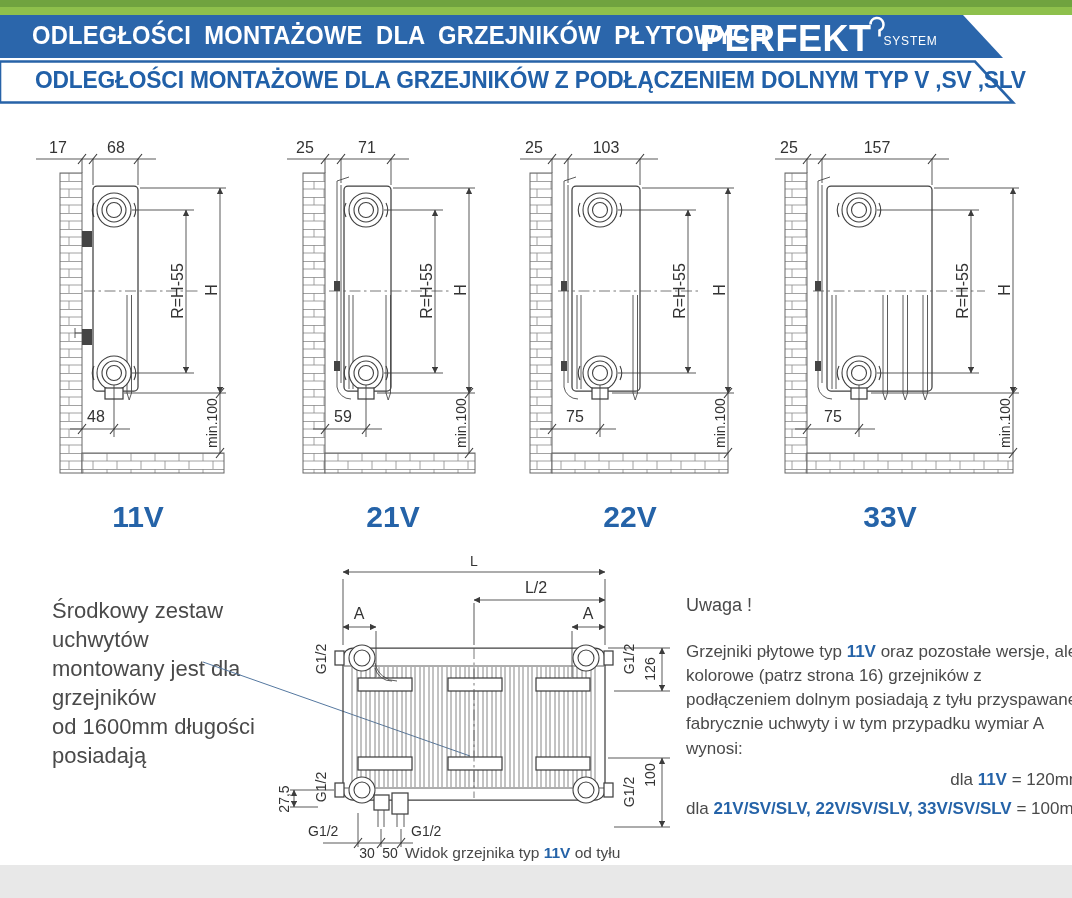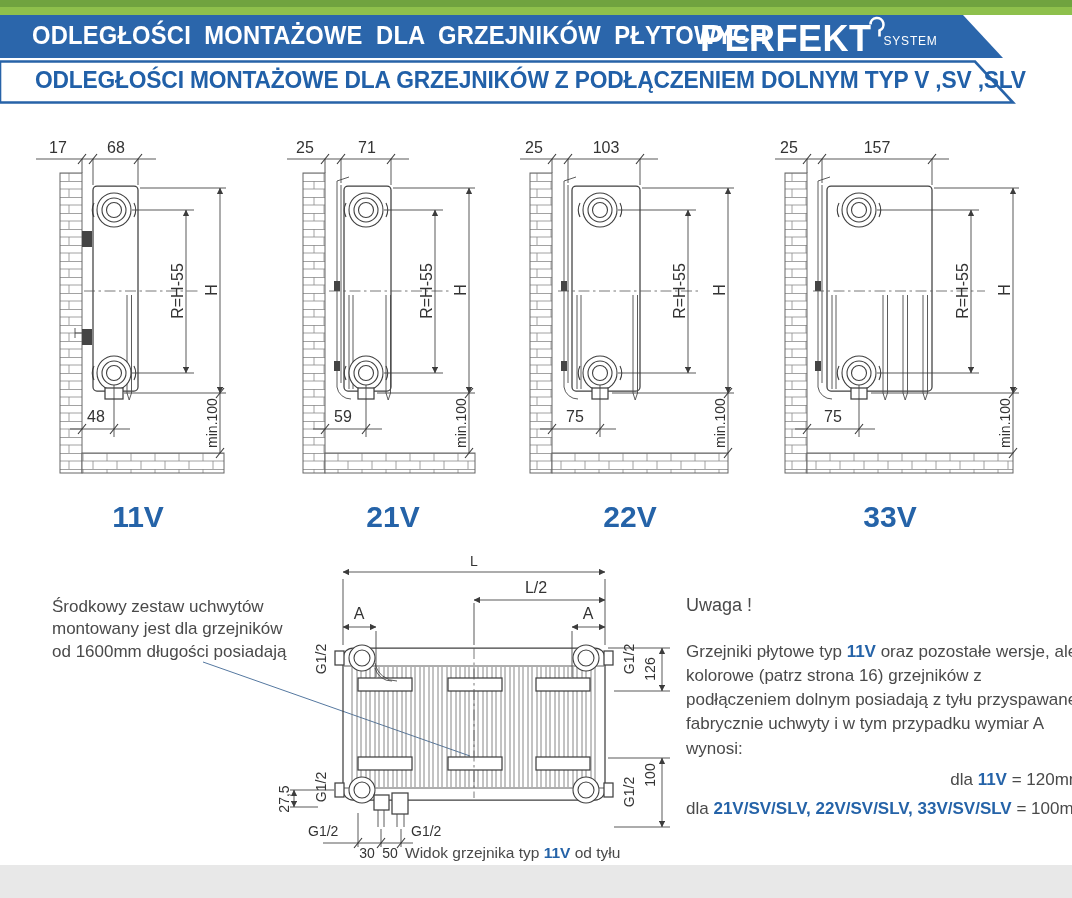--- a/index.html
+++ b/index.html
@@ -26,21 +26,21 @@
   .det  {stroke:#4a4a4a;stroke-width:.9;fill:none;}
   .dim  {stroke:#3c3c3c;stroke-width:.85;fill:none;}
   .tk   {stroke:#3c3c3c;stroke-width:1.2;}
   .clip {fill:#444;stroke:none;}
   .cl   {stroke:#555;stroke-width:.8;stroke-dasharray:11 3.5 2.5 3.5;fill:none;}
   text.dm{font-size:16px;fill:#333;}
   text.dms{font-size:14px;fill:#333;}
   svg .bl{fill:#2563a8;}
   .bl{color:#2563a8;font-weight:600;}
   
-  .note-left{left:52px;top:596px;width:262px;font-size:17px;color:#4a4a4a;line-height:1.32;}
+  .note-left{left:52px;top:596px;width:262px;font-size:22px;color:#4a4a4a;line-height:1.32;}
   .uwaga{left:686px;top:595px;width:397px;color:#4a4a4a;font-size:17px;}
   .uwaga .ttl{font-size:18px;margin-bottom:24px;}
   .uwaga p{margin:0 0 9px 0;line-height:1.42;}
   .uwaga .dla{margin:0 0 9px 0;white-space:nowrap;text-align:right;}
 </style>
 </head>
 <body>
 
 <div class="page">
 

